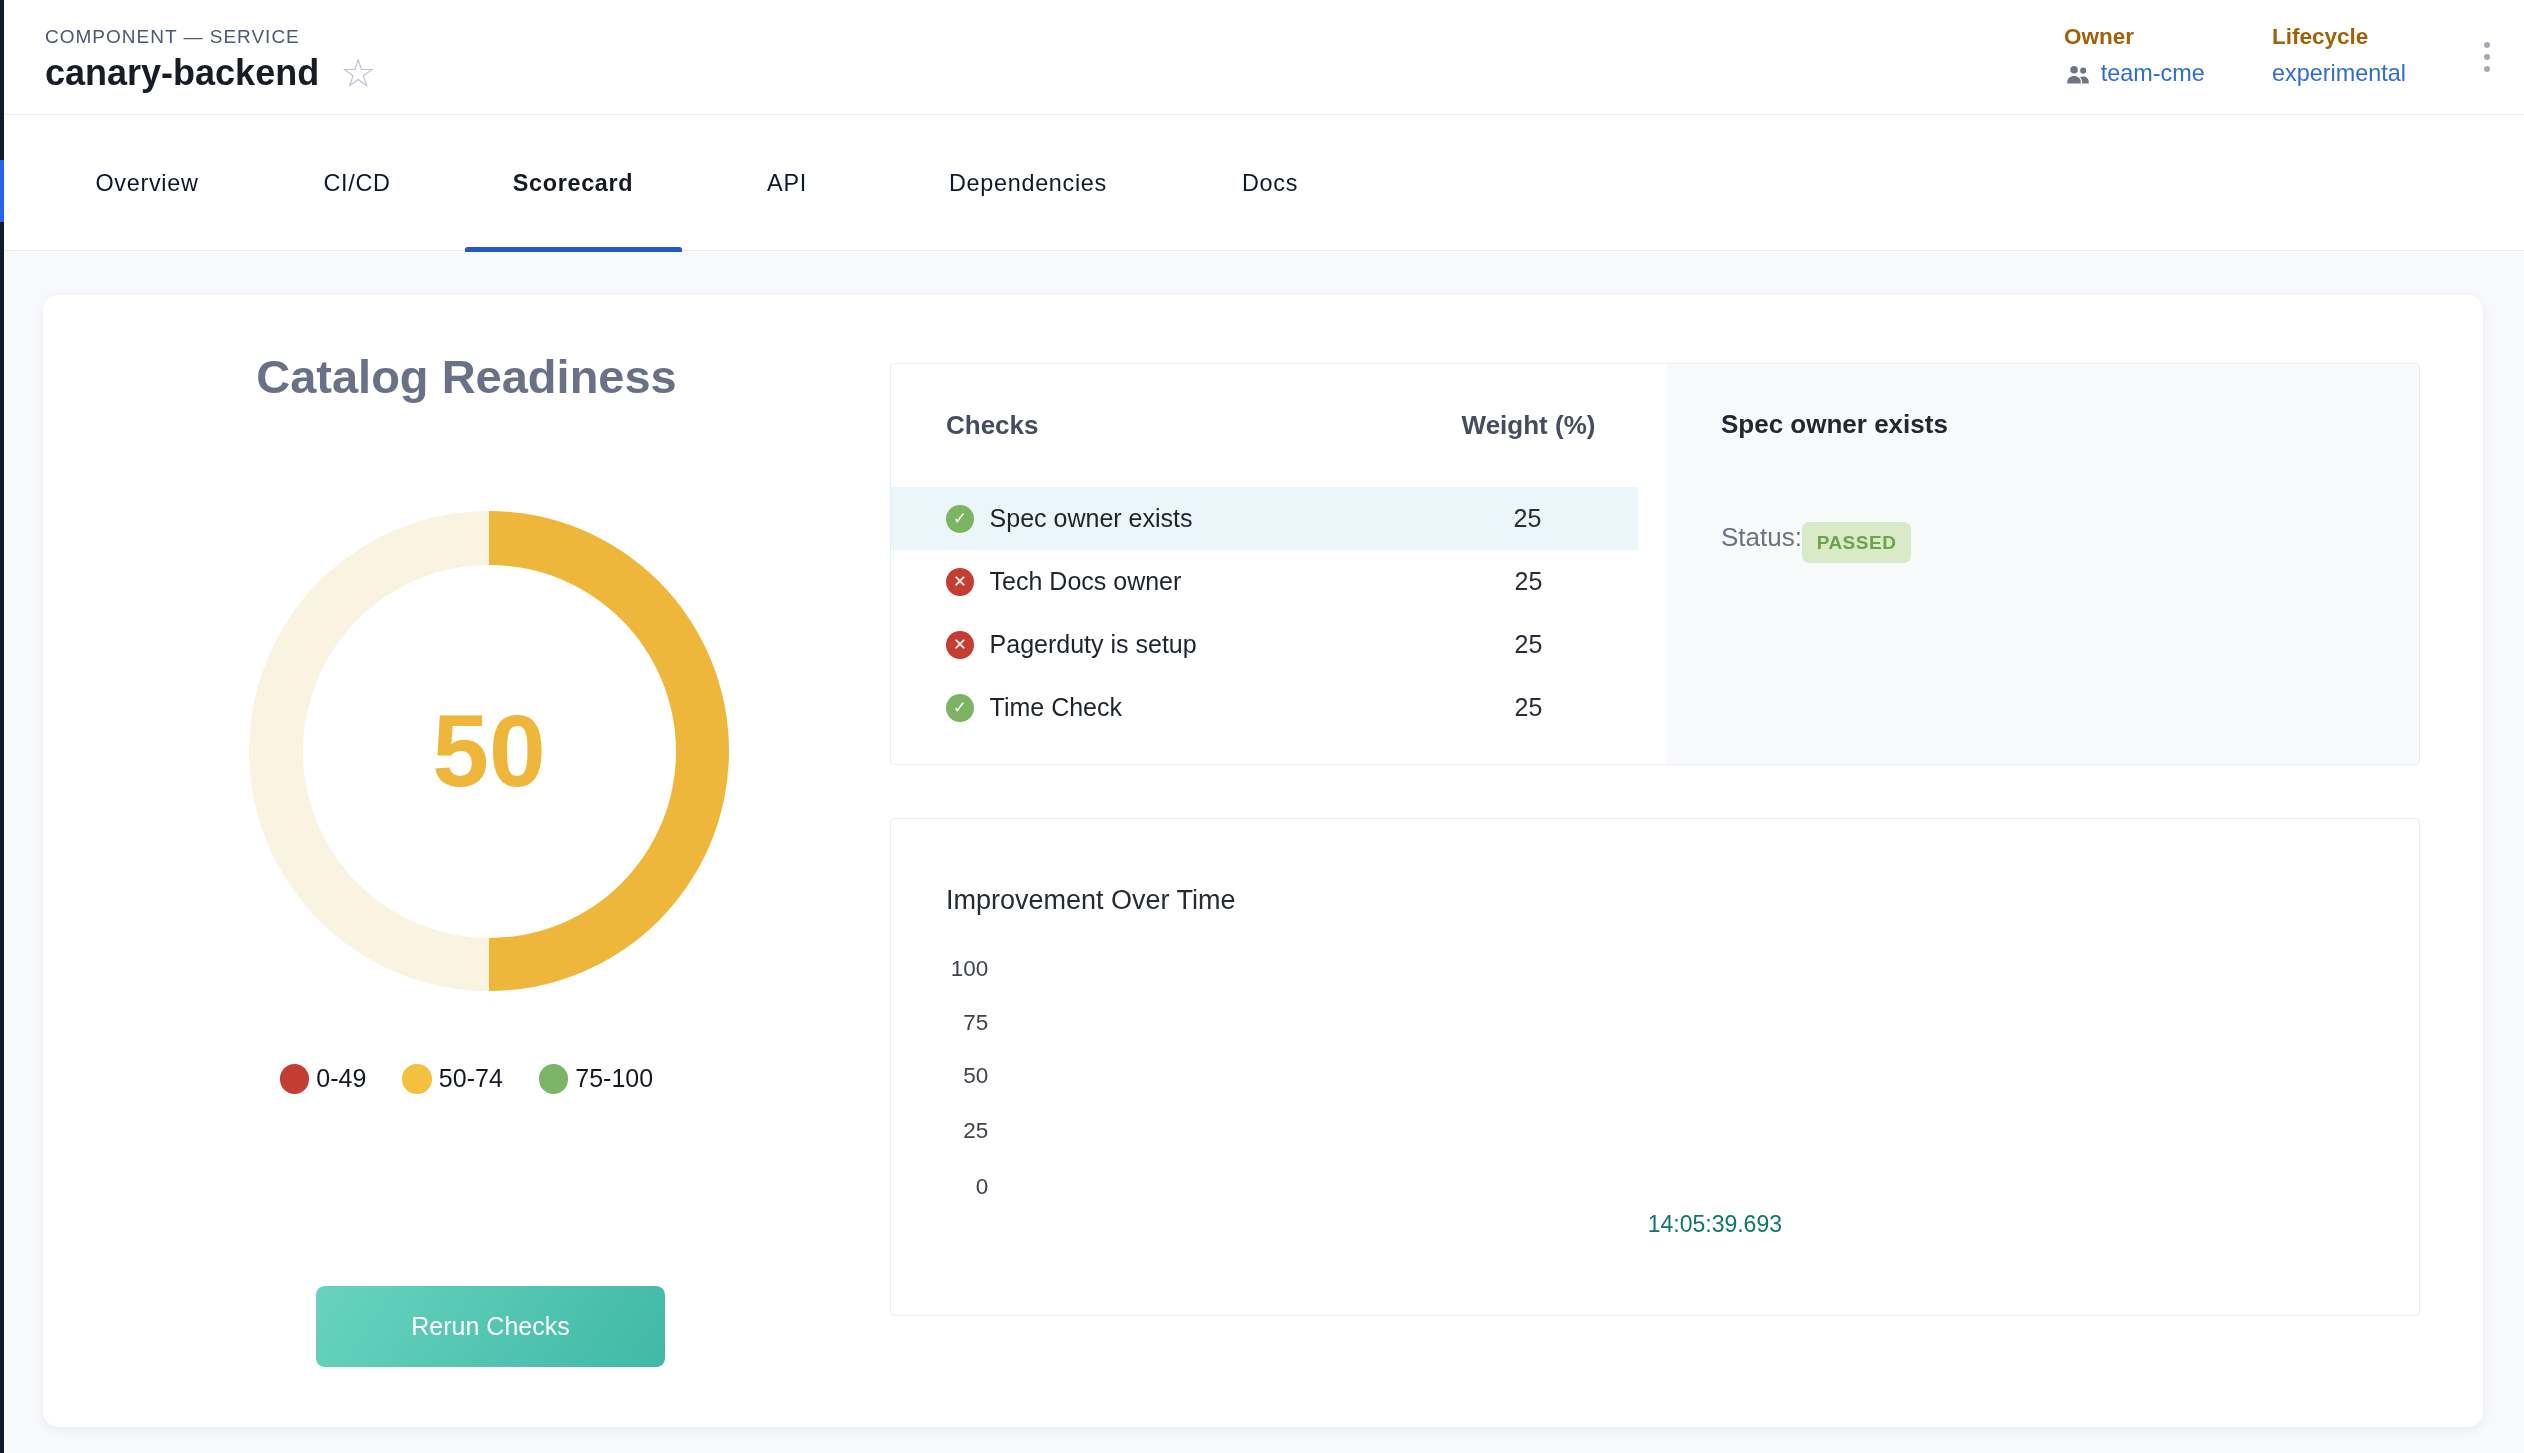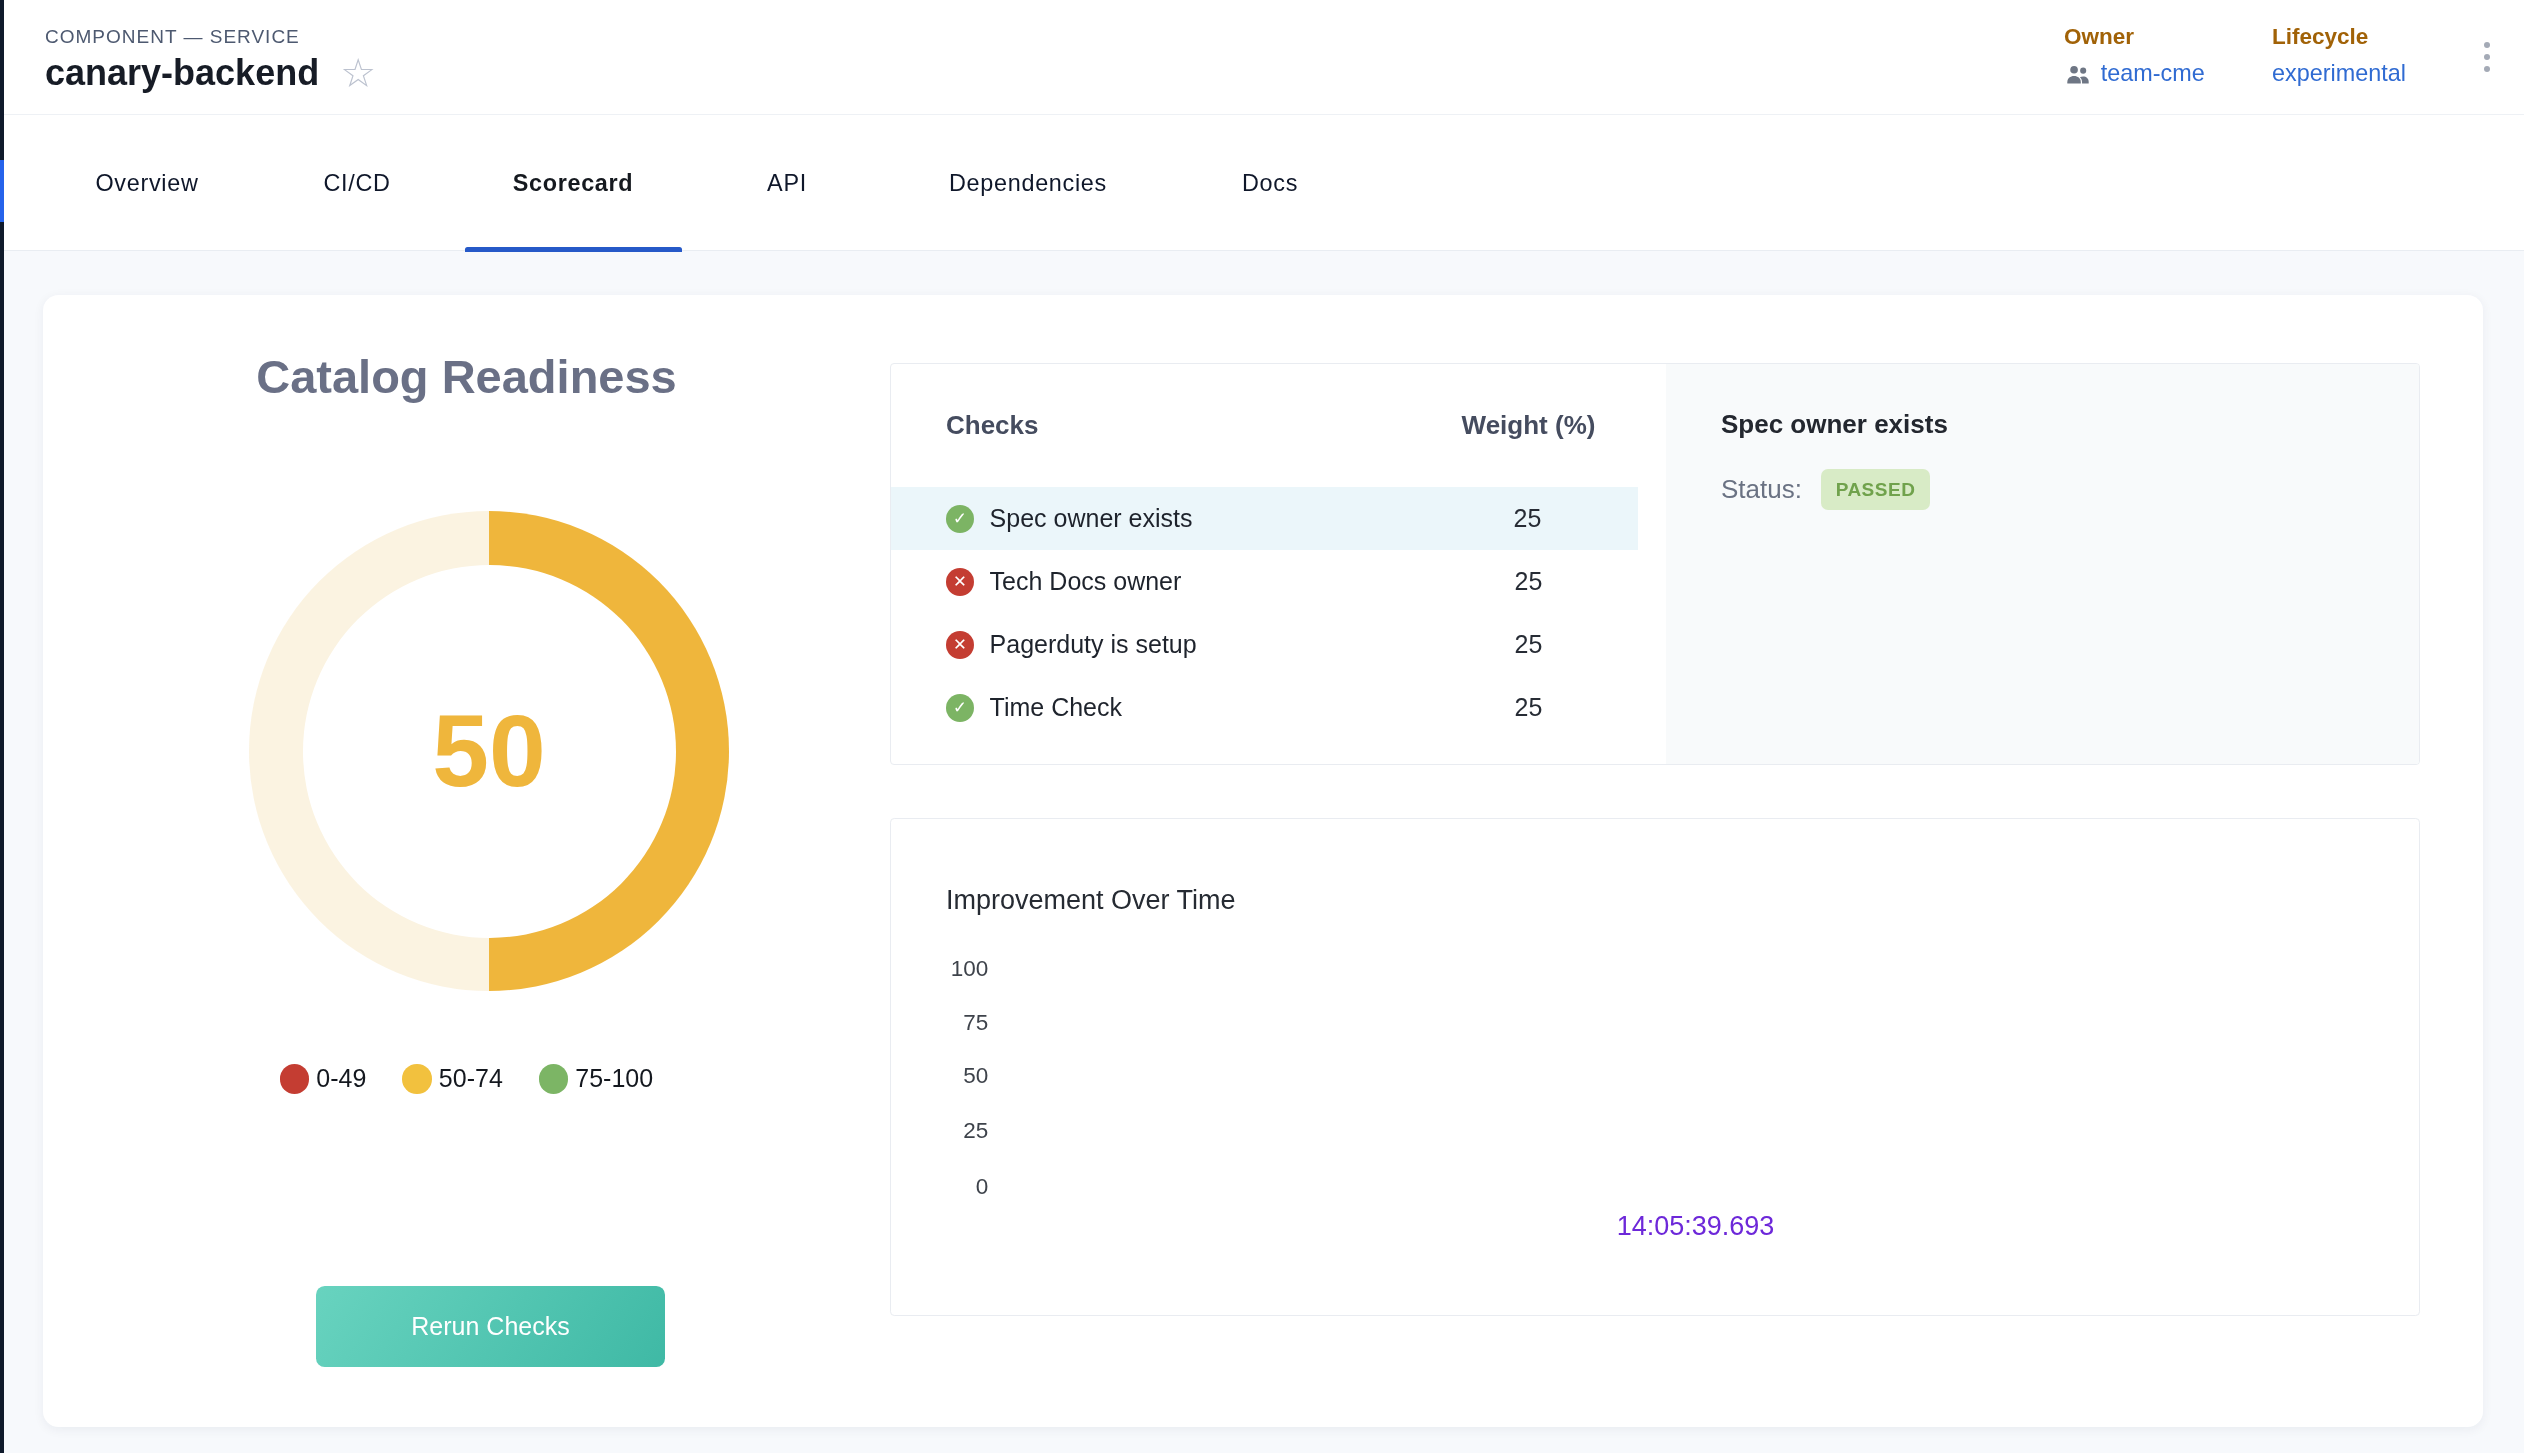--- a/index.html
+++ b/index.html
@@ -76,33 +76,33 @@
   .crow .wcol { font-size:25px; color:#272C35; }
   .check-icon { width:28px; height:28px; border-radius:50%; flex:0 0 28px; color:#FFFFFF;
                 display:flex; align-items:center; justify-content:center; font-size:16.5px; font-weight:700; }
   .check-icon.pass { background:#7CB464; }
   .check-icon.fail { background:#C43D32; }
   .check-icon.pass::before { content:"\2713"; }
   .check-icon.fail::before { content:"\2715"; }
 
   .check-detail { flex:1; background:#F8FAFB; padding:45px 35px 0 55px; }
   .detail-title { font-size:26px; font-weight:700; color:#23272F; }
-  .status-row { margin-top:29px; display:flex; align-items:center; gap:19px; }
+  .status-row { margin-top:82px; display:flex; align-items:flex-start; }
   .status-label { font-size:26px; color:#6A7283; }
   .status-badge { background:#D8EBC6; color:#70A24C; font-size:19px; font-weight:700; letter-spacing:0.5px;
                   padding:9.5px 14.7px; border-radius:7px; }
 
   
   .improve-card { position:absolute; left:847px; top:523px; width:1530px; height:498px;
                   border:1.7px solid #E9ECF1; border-radius:4.3px; background:#FFFFFF; }
   .improve-title { position:absolute; left:55px; top:66px; font-size:27px; font-weight:500; color:#262B33; }
   .ytick { position:absolute; left:17.3px; width:80px; text-align:right; font-size:22.5px; color:#3E434B; line-height:26px; }
   .ytick.t0 { top:137px; } .ytick.t1 { top:191px; } .ytick.t2 { top:244px; }
   .ytick.t3 { top:299px; } .ytick.t4 { top:355px; }
-  .xtick { position:absolute; left:718px; top:392px; width:173px; text-align:center; font-size:27px; color:#6d28d9; }
+  .xtick { position:absolute; left:718px; top:392px; width:173px; text-align:right; font-size:23px; color:#0f766e; }
 </style>
 </head>
 <body>
 
 <div class="left-rail">
   <div class="rail-active"></div>
 </div>
 
 <div class="header">
   <div class="breadcrumb">COMPONENT — SERVICE</div>

